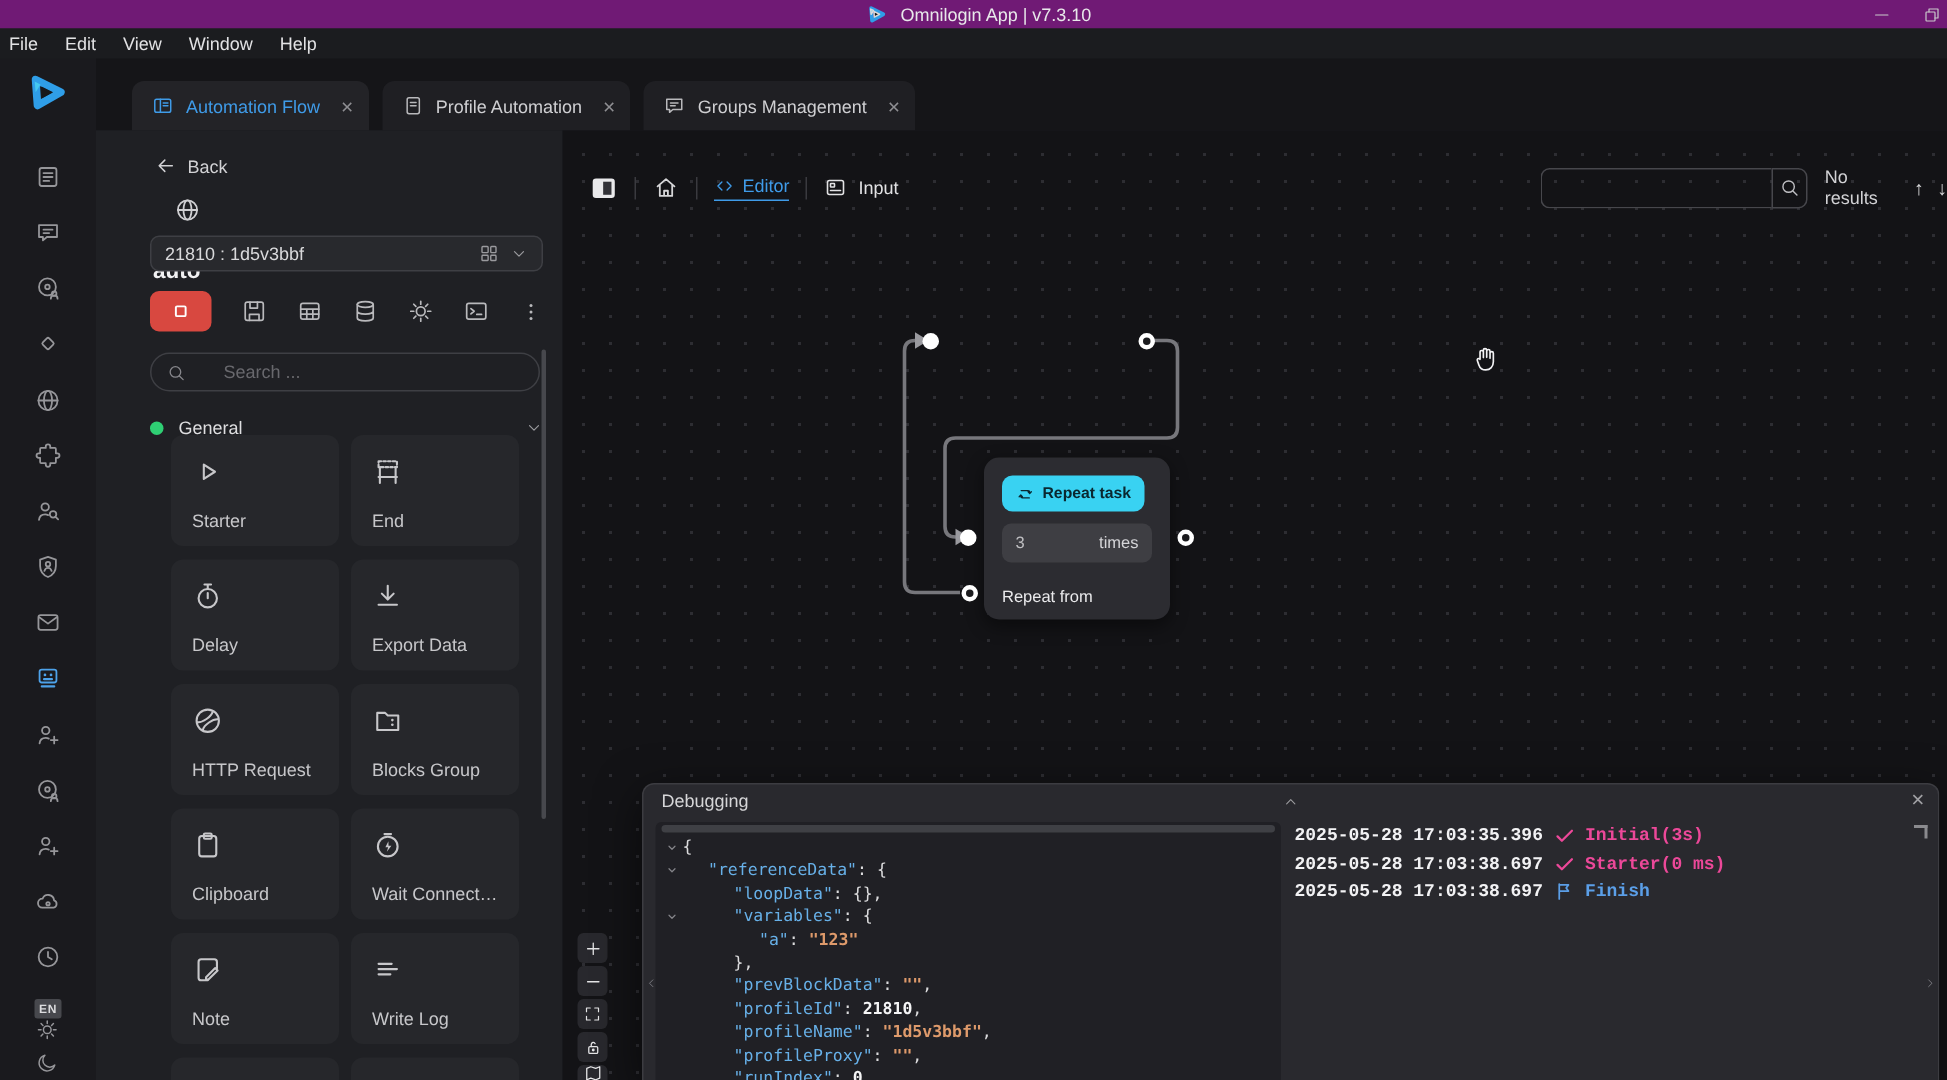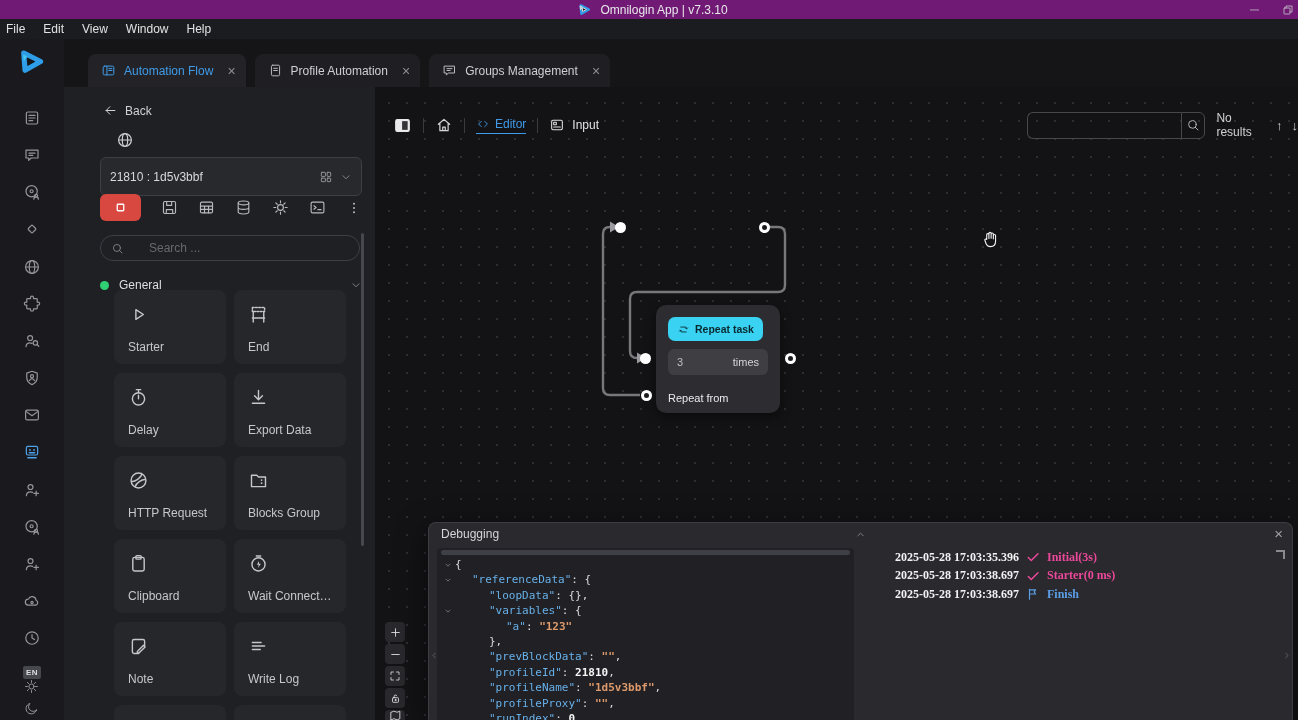--- a/index.html
+++ b/index.html
@@ -33,21 +33,21 @@
   .tab .tab-icon{color:#b9b9bc;}
   .tab.active{background:#232327;color:#3f9be8;}
   .tab.active .tab-icon{color:#3f9be8;}
   .tab-close{color:#8e8e92;font-size:14px;margin-left:6px;line-height:1;}
 
   
   #left-panel{position:absolute;left:64px;top:87px;width:311px;bottom:0;background:#1f2024;overflow:hidden;}
   #back-row{position:absolute;left:39px;top:16px;display:flex;gap:7px;align-items:center;font-size:12px;color:#d2d2d5;}
   #flow-title-row{position:absolute;left:38px;top:44px;display:flex;gap:23px;align-items:flex-end;color:#cfcfd2;flex-direction:column;}
   #flow-title{font-size:15px;font-weight:bold;color:#f1f1f3;}
-  #profile-select{position:absolute;left:36px;top:70px;width:262px;height:39px;box-sizing:border-box;background:#28292d;border:1px solid #3e3f44;border-radius:6px;display:flex;align-items:center;padding:0 9px;font-size:12px;color:#d9d9db;}
+  #profile-select{position:absolute;left:36px;top:70px;width:262px;height:24px;box-sizing:border-box;background:#28292d;border:1px solid #3e3f44;border-radius:6px;display:flex;align-items:center;padding:0 9px;font-size:12px;color:#d9d9db;}
   #profile-select .spacer{flex:1;}
   #profile-select .ic{color:#9a9a9e;}
   #panel-toolbar{position:absolute;left:36px;top:107px;width:262px;height:27px;display:flex;align-items:center;justify-content:space-between;color:#b9b9bc;}
   #stop-btn{width:41px;height:27px;background:#d84840;border-radius:6px;display:flex;align-items:center;justify-content:center;color:#fff;}
   #search-box{position:absolute;left:36px;top:148px;width:260px;height:26px;box-sizing:border-box;border:1px solid #3e3f44;border-radius:13px;display:flex;align-items:center;gap:23px;padding:0 10px;color:#87878c;}
   #search-box input{background:transparent;border:0;outline:none;color:#d8d8da;font-size:12px;width:100%;}
   #search-box input::placeholder{color:#68686d;}
   #section-head{position:absolute;left:36px;top:191px;width:262px;display:flex;align-items:center;font-size:12px;color:#dedee0;}
   #section-dot{width:9px;height:9px;border-radius:50%;background:#2fcf74;margin-right:10px;}
   #section-chev{margin-left:auto;color:#9a9a9e;}
@@ -100,21 +100,21 @@
   #json-pane{position:absolute;left:8px;top:25px;width:417px;bottom:0;background:#202025;border-radius:4px 4px 0 0;overflow:hidden;}
   #json-hscroll{position:absolute;left:4px;top:2px;right:4px;height:5px;background:#3f4045;border-radius:3px;}
   #json-code{position:absolute;left:4px;top:9px;right:0;font-family:"DejaVu Sans Mono",monospace;font-size:11px;line-height:15.4px;}
   .json-line{display:flex;white-space:pre;}
   .json-gutter{width:14px;flex-shrink:0;display:flex;align-items:center;justify-content:center;color:#85858a;}
   .tok-k{color:#67b0e8;}
   .tok-s{color:#de9a6b;font-weight:bold;}
   .tok-n{color:#f5f5f6;font-weight:bold;}
   .tok-p{color:#dcdcde;}
   #log-pane{position:absolute;left:434px;top:25px;right:10px;bottom:0;overflow:hidden;}
-  .log-line{display:flex;align-items:center;gap:7px;height:18.6px;font-family:Liberation Serif, serif;font-size:12px;white-space:pre;margin-left:32px;}
+  .log-line{display:flex;align-items:center;gap:7px;height:18.6px;font-family:Liberation Mono, monospace;font-size:12px;white-space:pre;}
   .log-time{color:#f2f2f4;font-weight:bold;}
   .log-icon.green,.log-msg.green{color:#ec4899;}
   .log-icon.blue,.log-msg.blue{color:#5b9fe8;}
   .log-msg{font-weight:bold;}
   #corner-glyph{position:absolute;right:7px;top:27px;width:7px;height:7px;border-top:2px solid #8a8a8e;border-right:2px solid #8a8a8e;}
   .edge-arrow{position:absolute;top:128px;color:#808086;}
   .edge-arrow.left{left:1px;}
   .edge-arrow.right{right:1px;}
 </style>
 </head>

